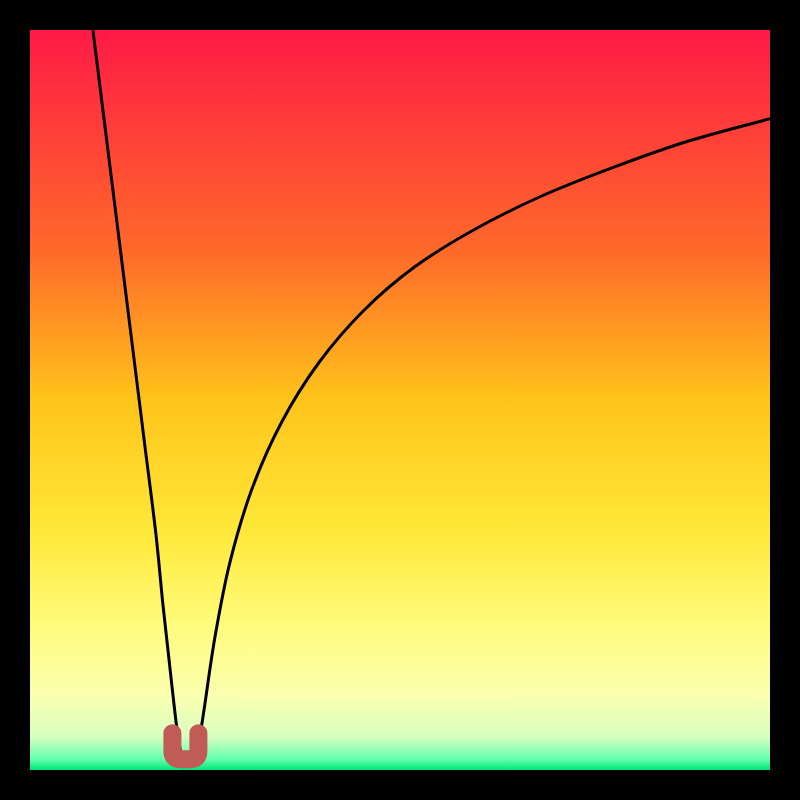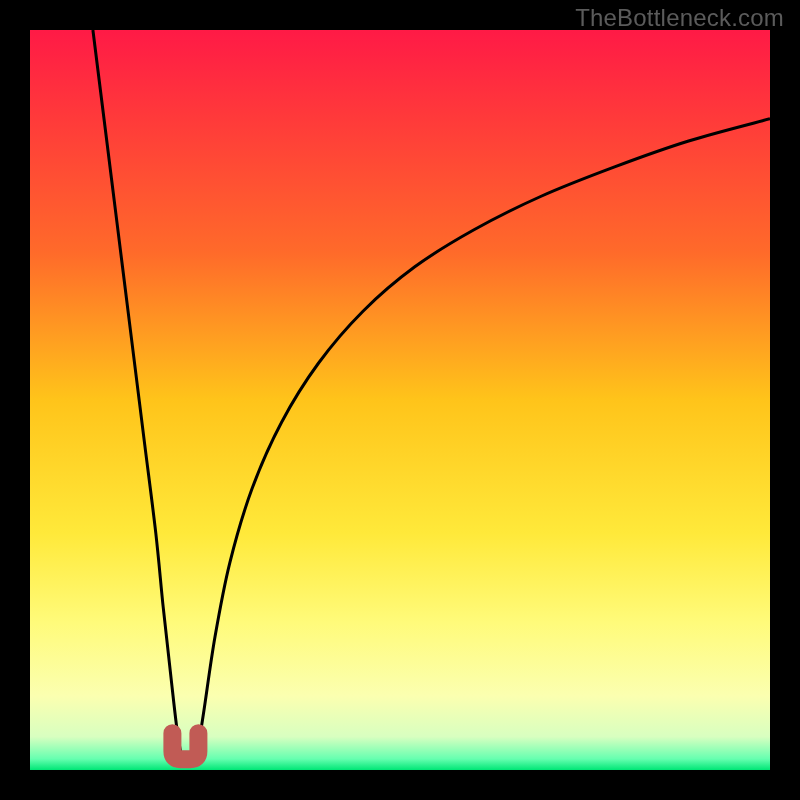--- a/index.html
+++ b/index.html
@@ -47,21 +47,20 @@
     stroke: #c15b55;
     stroke-width: 18;
     stroke-linecap: round;
     fill: none;
   }
 </style>
 </head>
 <body>
 
 <div class="frame">
-  <div class="watermark">TheBottleneck.com</div>
 
   <div class="plot">
     <svg width="740" height="740" viewBox="0 0 740 740" preserveAspectRatio="none" style="position:absolute;left:0;top:0;z-index:1;">
       <defs>
         <linearGradient id="bg-grad" x1="0" y1="0" x2="0" y2="1">
             <stop offset="0%" stop-color="#ff1a46"></stop>
             <stop offset="12%" stop-color="#ff3a3a"></stop>
             <stop offset="30%" stop-color="#ff6a2a"></stop>
             <stop offset="50%" stop-color="#ffc41a"></stop>
             <stop offset="68%" stop-color="#ffe93a"></stop>

